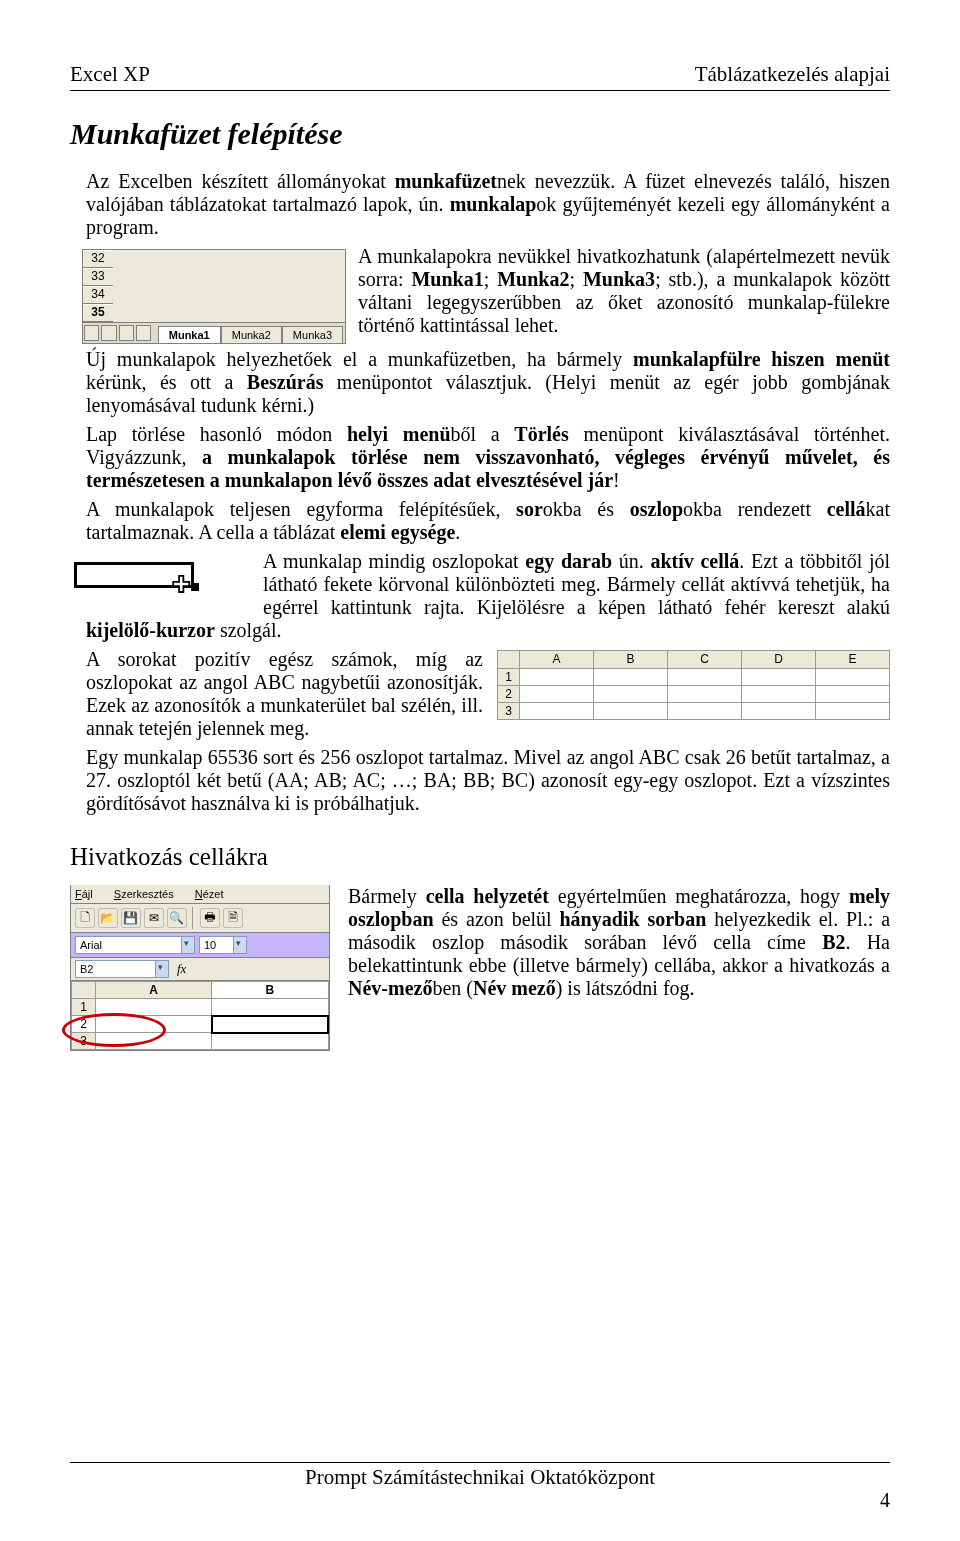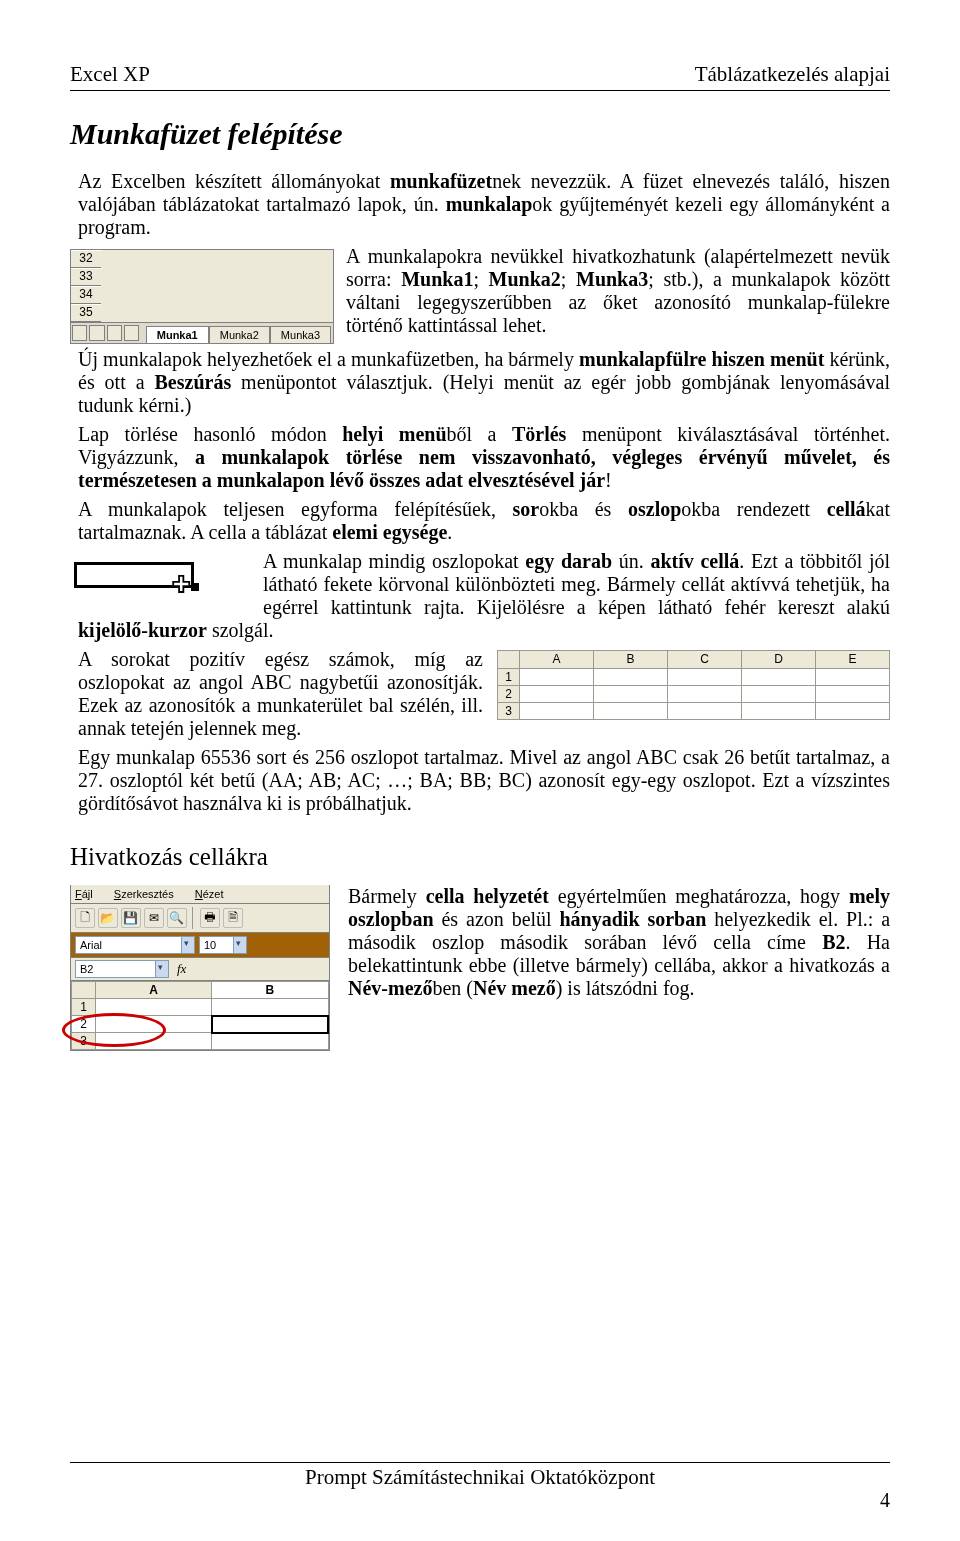--- a/index.html
+++ b/index.html
@@ -13,21 +13,21 @@
     font-size: 20px;
     color: #000;
     background: #fff;
     line-height: 1.15;
     position: relative;
   }
   .hdr { display: flex; justify-content: space-between; font-size: 21px; }
   .hrule { border: none; border-top: 1.5px solid #000; margin: 4px 0 26px 0; }
   h1.sec   { font-size: 30px; font-style: italic; font-weight: bold; margin: 0 0 18px 0; }
   h2.subsec { font-size: 25px; font-weight: normal; margin: 28px 0 14px 0; }
-  p { margin: 0 0 6px 8px; text-align: justify; }
+  p { margin: 0 0 6px 16px; text-align: justify; }
   .bold { font-weight: bold; }
 
   
   .fig-tabs { float: left; margin: 4px 12px 4px 0; }
   .fig-tabs .rownums { border: 1px solid #808080; width: 32px; background:#ece9d8; }
   .fig-tabs .rownums .rn { height:18px; text-align:center; font: 12px Tahoma, sans-serif; background:#ece9d8; border-top:1px solid #fff; border-bottom:1px solid #808080; }
   .fig-tabs .tabstrip { display:flex; align-items:flex-end; margin-top:-1px; background:#dedbce; height:22px; border:1px solid #808080;}
   .fig-tabs .navsq { width:16px; height:16px; background:#ece9d8; border:1px solid #808080; margin:2px 1px; }
   .fig-tabs .spc   { width:6px; }
   .fig-tabs .tab   { font: bold 11px Tahoma,sans-serif; background:#fff; padding:2px 10px; border:1px solid #808080; border-bottom:none; border-top-left-radius:0; border-top-right-radius:0; position:relative; top:0; }
@@ -54,21 +54,21 @@
   .fig-win { float:left; margin: 0 18px 6px 0; width:260px; font:11px Tahoma,sans-serif; color:#000; }
   .fig-win .titlebar { background: linear-gradient(#2a6bd4,#0a3ea7); color:#fff; font-weight:bold; padding:4px 6px; display:flex; align-items:center; gap:6px; border:1px solid #003; }
   .fig-win .xl-icon  { width:14px; height:14px; background:#2f8f2f; border:1px solid #063; display:inline-block; position:relative; }
   .fig-win .xl-icon::after { content:"X"; color:#fff; position:absolute; left:2px; top:-1px; font:bold 11px sans-serif; }
   .fig-win .menuline { background:#ece9d8; border:1px solid #808080; border-top:none; padding:3px 0 3px 4px; }
   .fig-win .menuline span { margin: 0 9px 0 0; }
   .fig-win .menuline u { text-decoration: underline; }
   .fig-win .tbbar { background:#ece9d8; border:1px solid #808080; border-top:none; display:flex; align-items:center; gap:3px; padding:3px 4px; }
   .fig-win .tbtn { width:20px; height:20px; background:#ece9d8; border:1px solid #bbb; border-radius:2px; display:flex; align-items:center; justify-content:center; font-size:12px; }
   .fig-win .sep  { width:3px; height:22px; border-left:1px solid #999; margin:0 2px; }
-  .fig-win .fontrow { background:#a16207; border:1px solid #808080; border-top:none; display:flex; align-items:center; gap:4px; padding:3px 4px; }
+  .fig-win .fontrow { background:#c4b5fd; border:1px solid #808080; border-top:none; display:flex; align-items:center; gap:4px; padding:3px 4px; }
   .fig-win .combo { background:#fff; border:1px solid #7f9db9; height:18px; display:flex; align-items:center; padding:0 14px 0 4px; position:relative; font-size:11px; }
   .fig-win .combo .dd { position:absolute; right:0; top:0; bottom:0; width:13px; background:#cbd8ee; border-left:1px solid #7f9db9; }
   .fig-win .combo .dd::after { content:"▾"; font-size:9px; position:absolute; left:2px; top:1px; color:#304a78; }
   .fig-win .fxrow { background:#ece9d8; border:1px solid #808080; border-top:none; display:flex; align-items:center; padding:2px 4px; gap:8px; }
   .fig-win .namebox { width:94px; }
   .fig-win .fxlbl { font-style:italic; font-family:"Times New Roman",serif; font-size:13px; }
   .fig-win .gridhdr { background:#ece9d8; border:1px solid #808080; border-top:none; }
   .fig-win .gridhdr table { border-collapse:collapse; font-size:12px; width:100%; }
   .fig-win .gridhdr th, .fig-win .gridhdr td { border:1px solid #9b9a91; background:#ece9d8; text-align:center; height:17px; }
   .fig-win .gridhdr .sel { background:#fff; }
@@ -90,26 +90,26 @@
   <span>Táblázatkezelés alapjai</span>
 </div>
 <hr class="hrule">
 
 <h1 class="sec">Munkafüzet felépítése</h1>
 
 <p>
   <span>Az Excelben készített állományokat </span><span class="bold">munkafüzet</span><span>nek nevezzük. A füzet elnevezés találó, hiszen valójában táblázatokat tartalmazó lapok, ún. </span><span class="bold">munkalap</span><span>ok gyűjteményét kezeli egy állományként a program.</span>
 </p>
 
-<div class="fig-tabs" style="width:264px;">
+<div class="fig-tabs" style="width:264px;margin-left:12px;">
   <div class="rownums" style="width:264px;">
     <div class="rn" style="width:30px;">32</div>
     <div class="rn" style="width:30px;">33</div>
     <div class="rn" style="width:30px;">34</div>
-    <div class="rn" style="width:30px;">35</div>
+    <div class="rn" style="width:30px;font-weight:bold;">35</div>
   </div>
   <div class="tabstrip">
     <div class="navsq"></div>
     <div class="navsq"></div>
     <div class="navsq"></div>
     <div class="navsq"></div>
     <div class="spc"></div>
     <div class="tab">Munka1</div>
     <div class="tab off">Munka2</div>
     <div class="tab off">Munka3</div>

